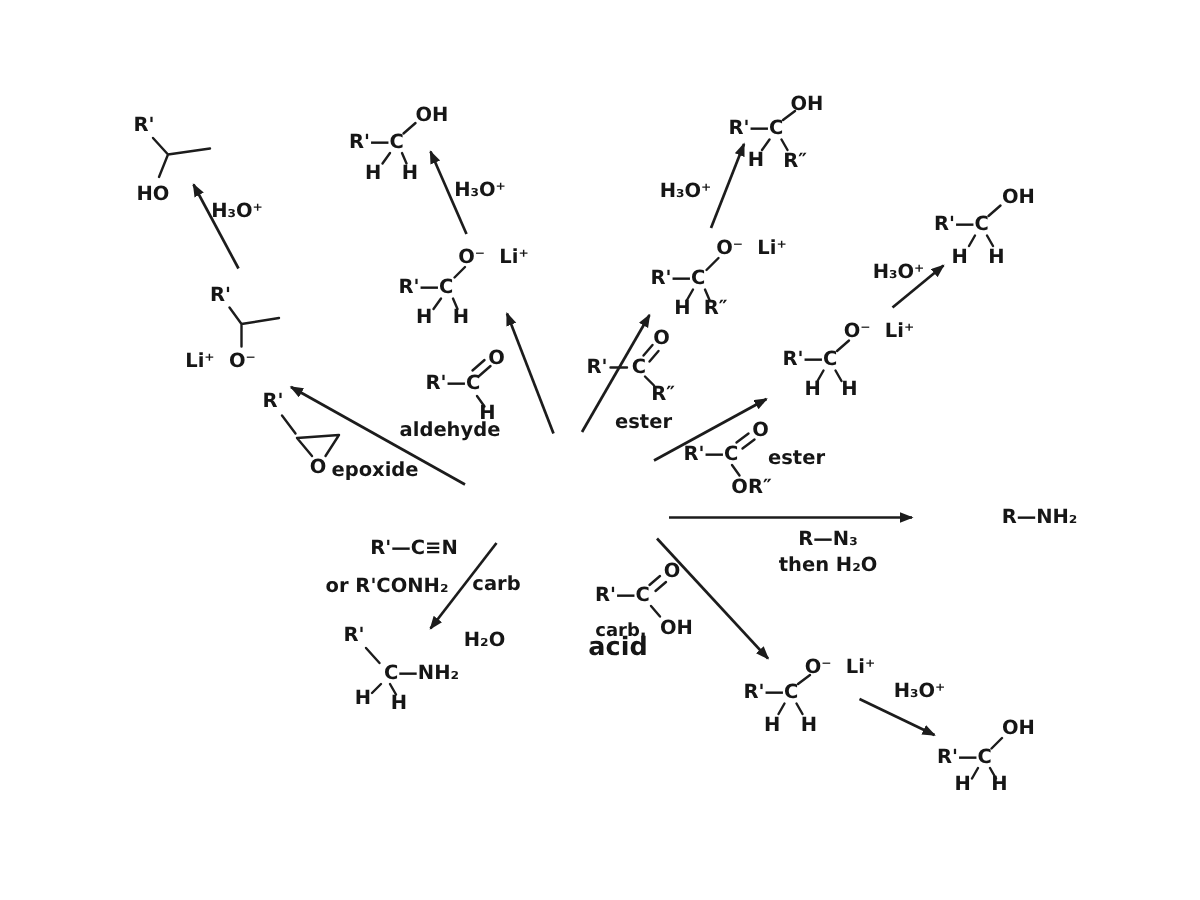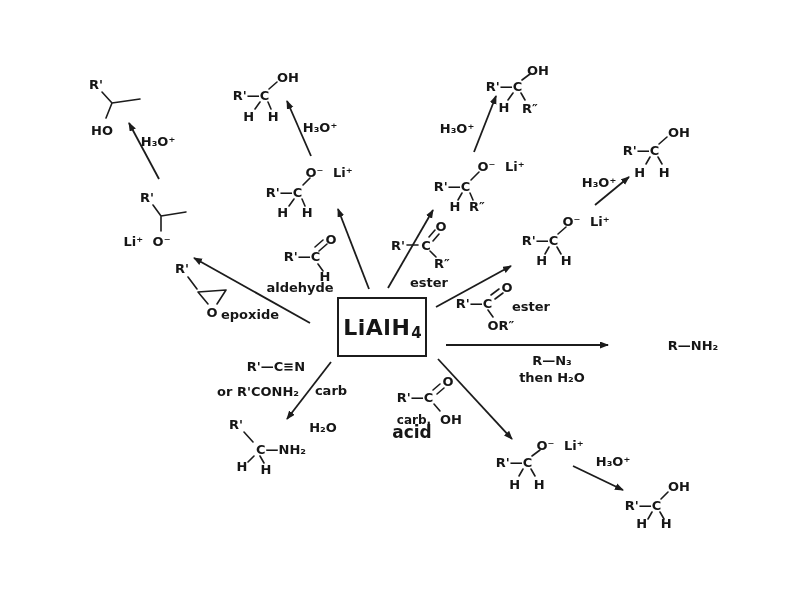--- a/index.html
+++ b/index.html
@@ -66,24 +66,20 @@
 
     <g stroke="#1c1c1c" stroke-width="1.8" fill="none">
       <line x1="159" y1="179" x2="129" y2="123" marker-end="url(#ah)"></line>
       <line x1="311" y1="156" x2="287" y2="101" marker-end="url(#ah)"></line>
       <line x1="474" y1="152" x2="496" y2="96" marker-end="url(#ah)"></line>
       <line x1="595" y1="205" x2="629" y2="177" marker-end="url(#ah)"></line>
       <line x1="573" y1="466" x2="623" y2="490" marker-end="url(#ah)"></line>
     </g>
   </svg>
 
-  <div class="lialh-box">
-    <span class="base">LiAlH</span>
-      <span class="subn">4</span>
-  </div>
 
   <div>
     <span class="t" style="left:182px;top:268px">R'</span>
     <span class="t" style="left:212px;top:312px">O</span>
     <span class="t" style="left:250px;top:314px">epoxide</span>
     <span class="t" style="left:147px;top:197px">R'</span>
     <span class="t ion" style="left:147px;top:241px">Li⁺ O⁻</span>
     <span class="t" style="left:158px;top:141px">H₃O⁺</span>
     <span class="t" style="left:96px;top:84px">R'</span>
     <span class="t" style="left:102px;top:130px">HO</span>

